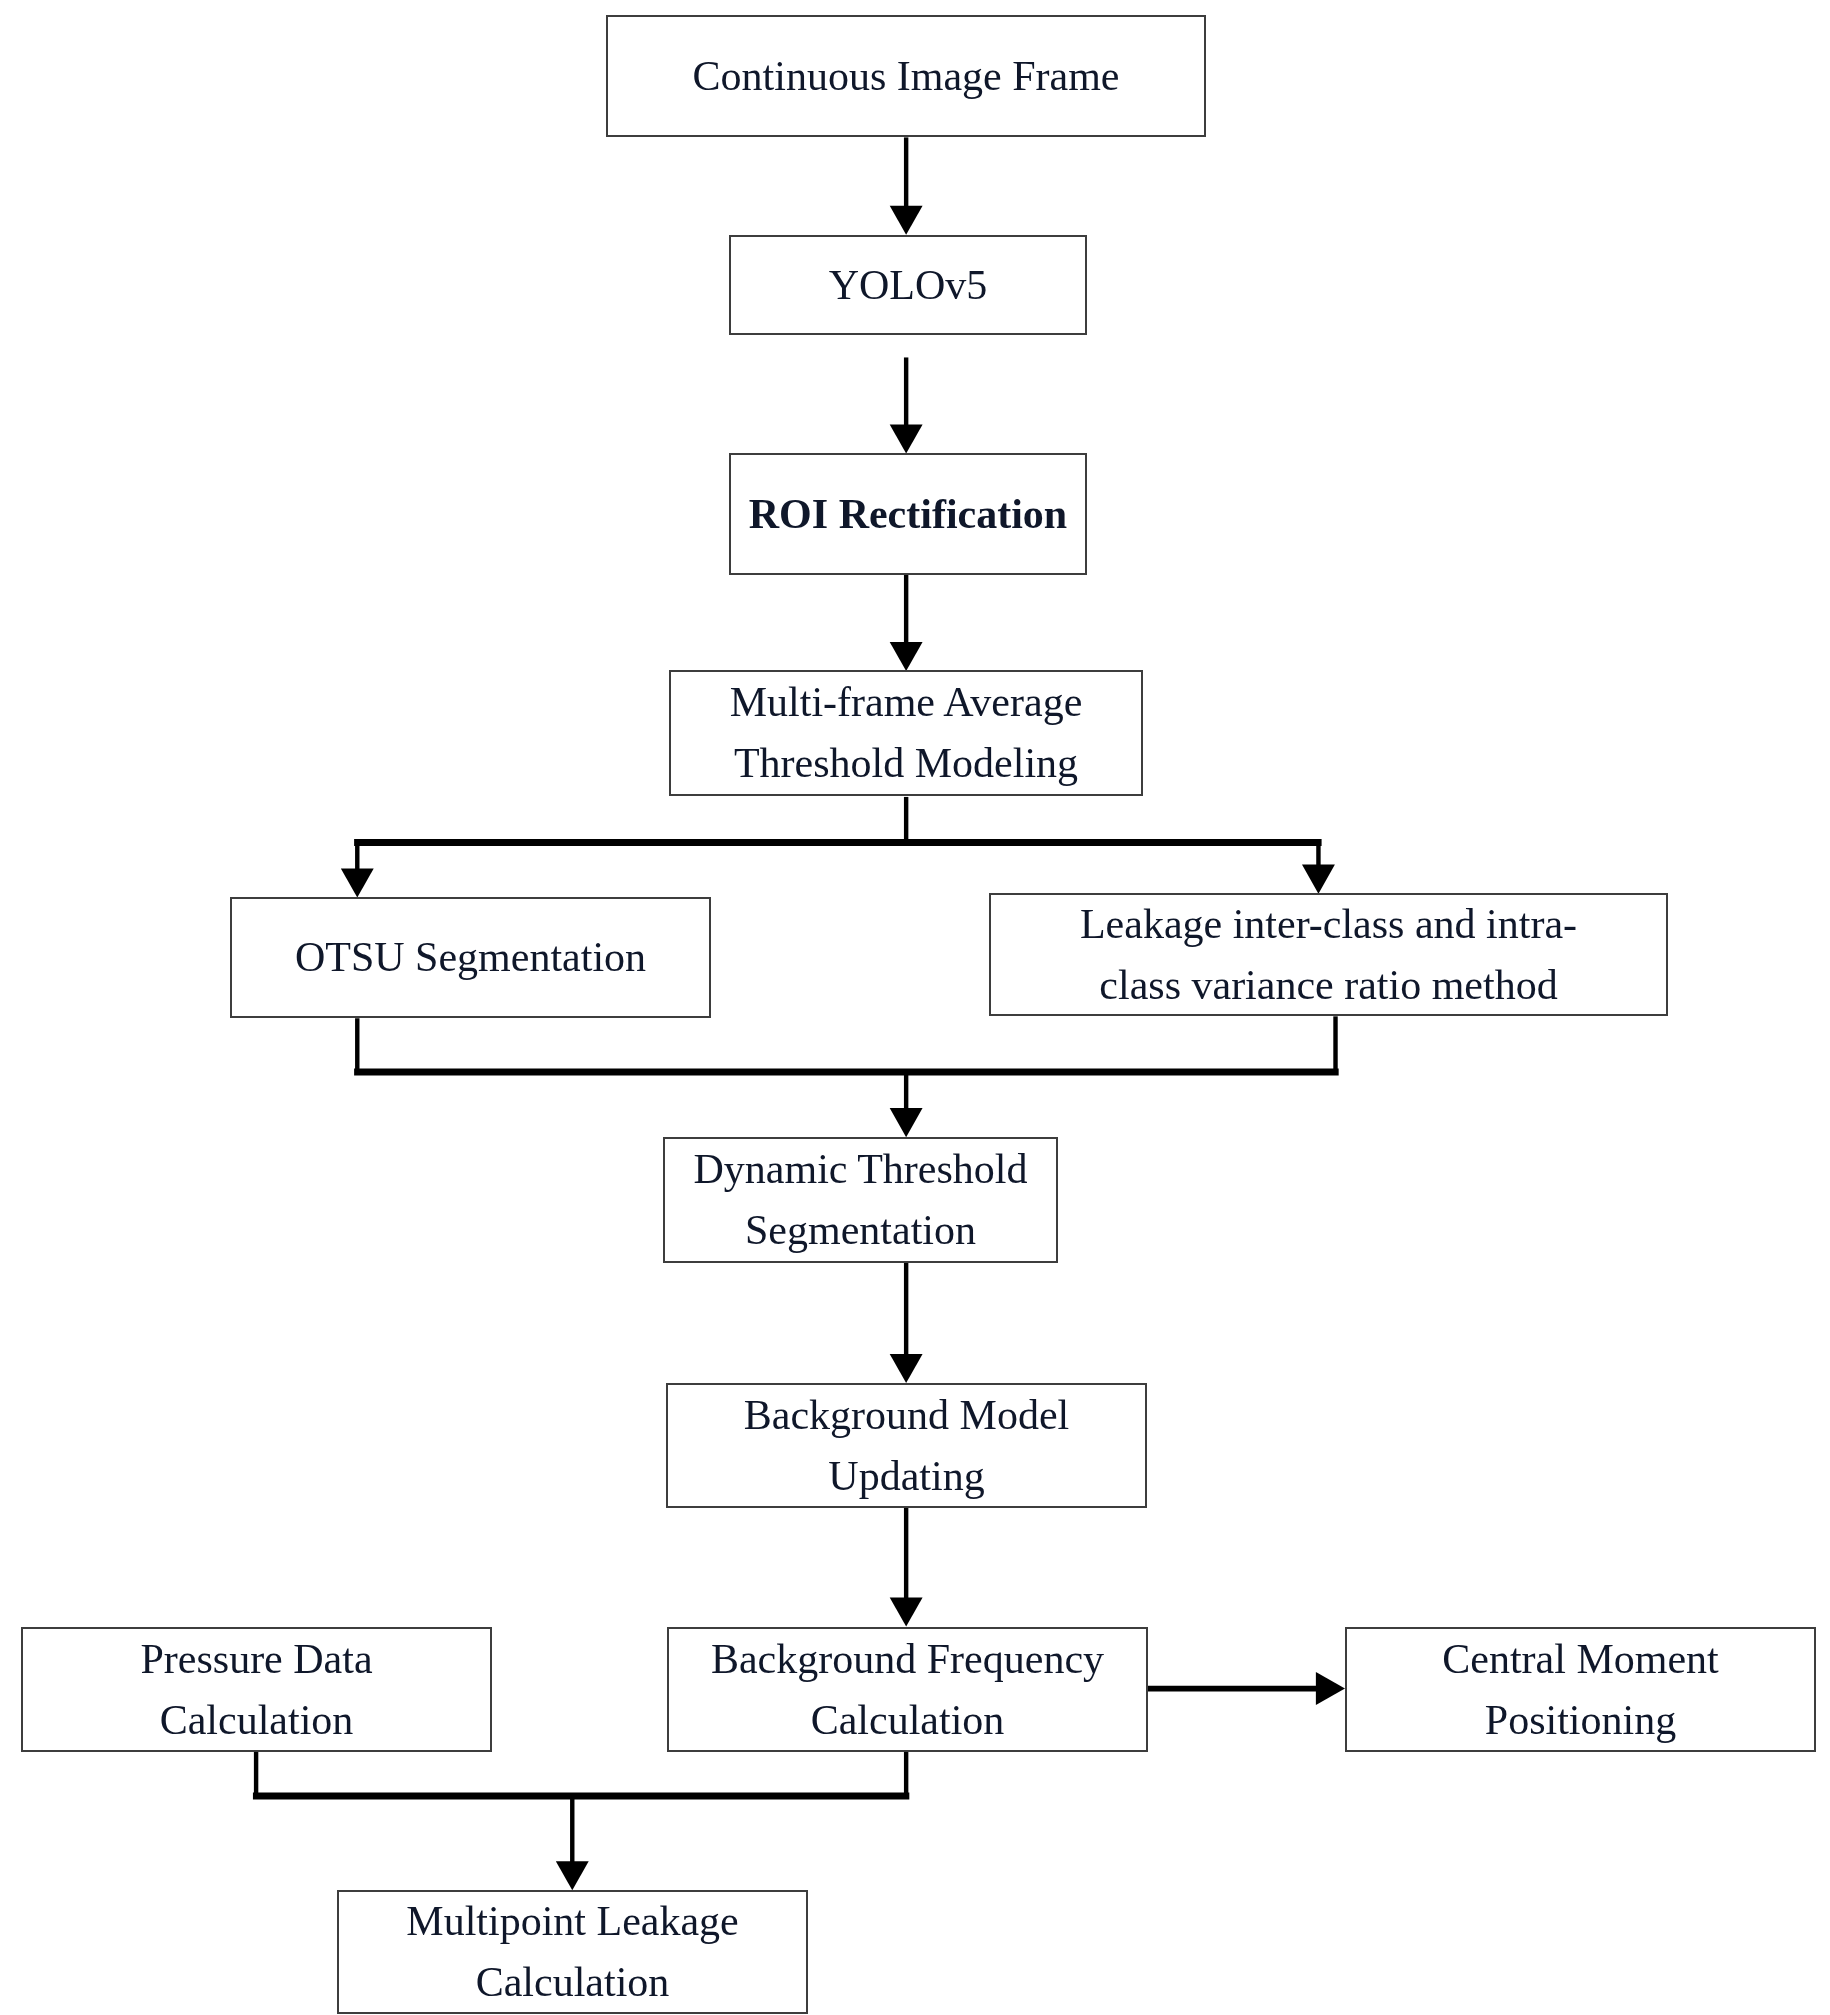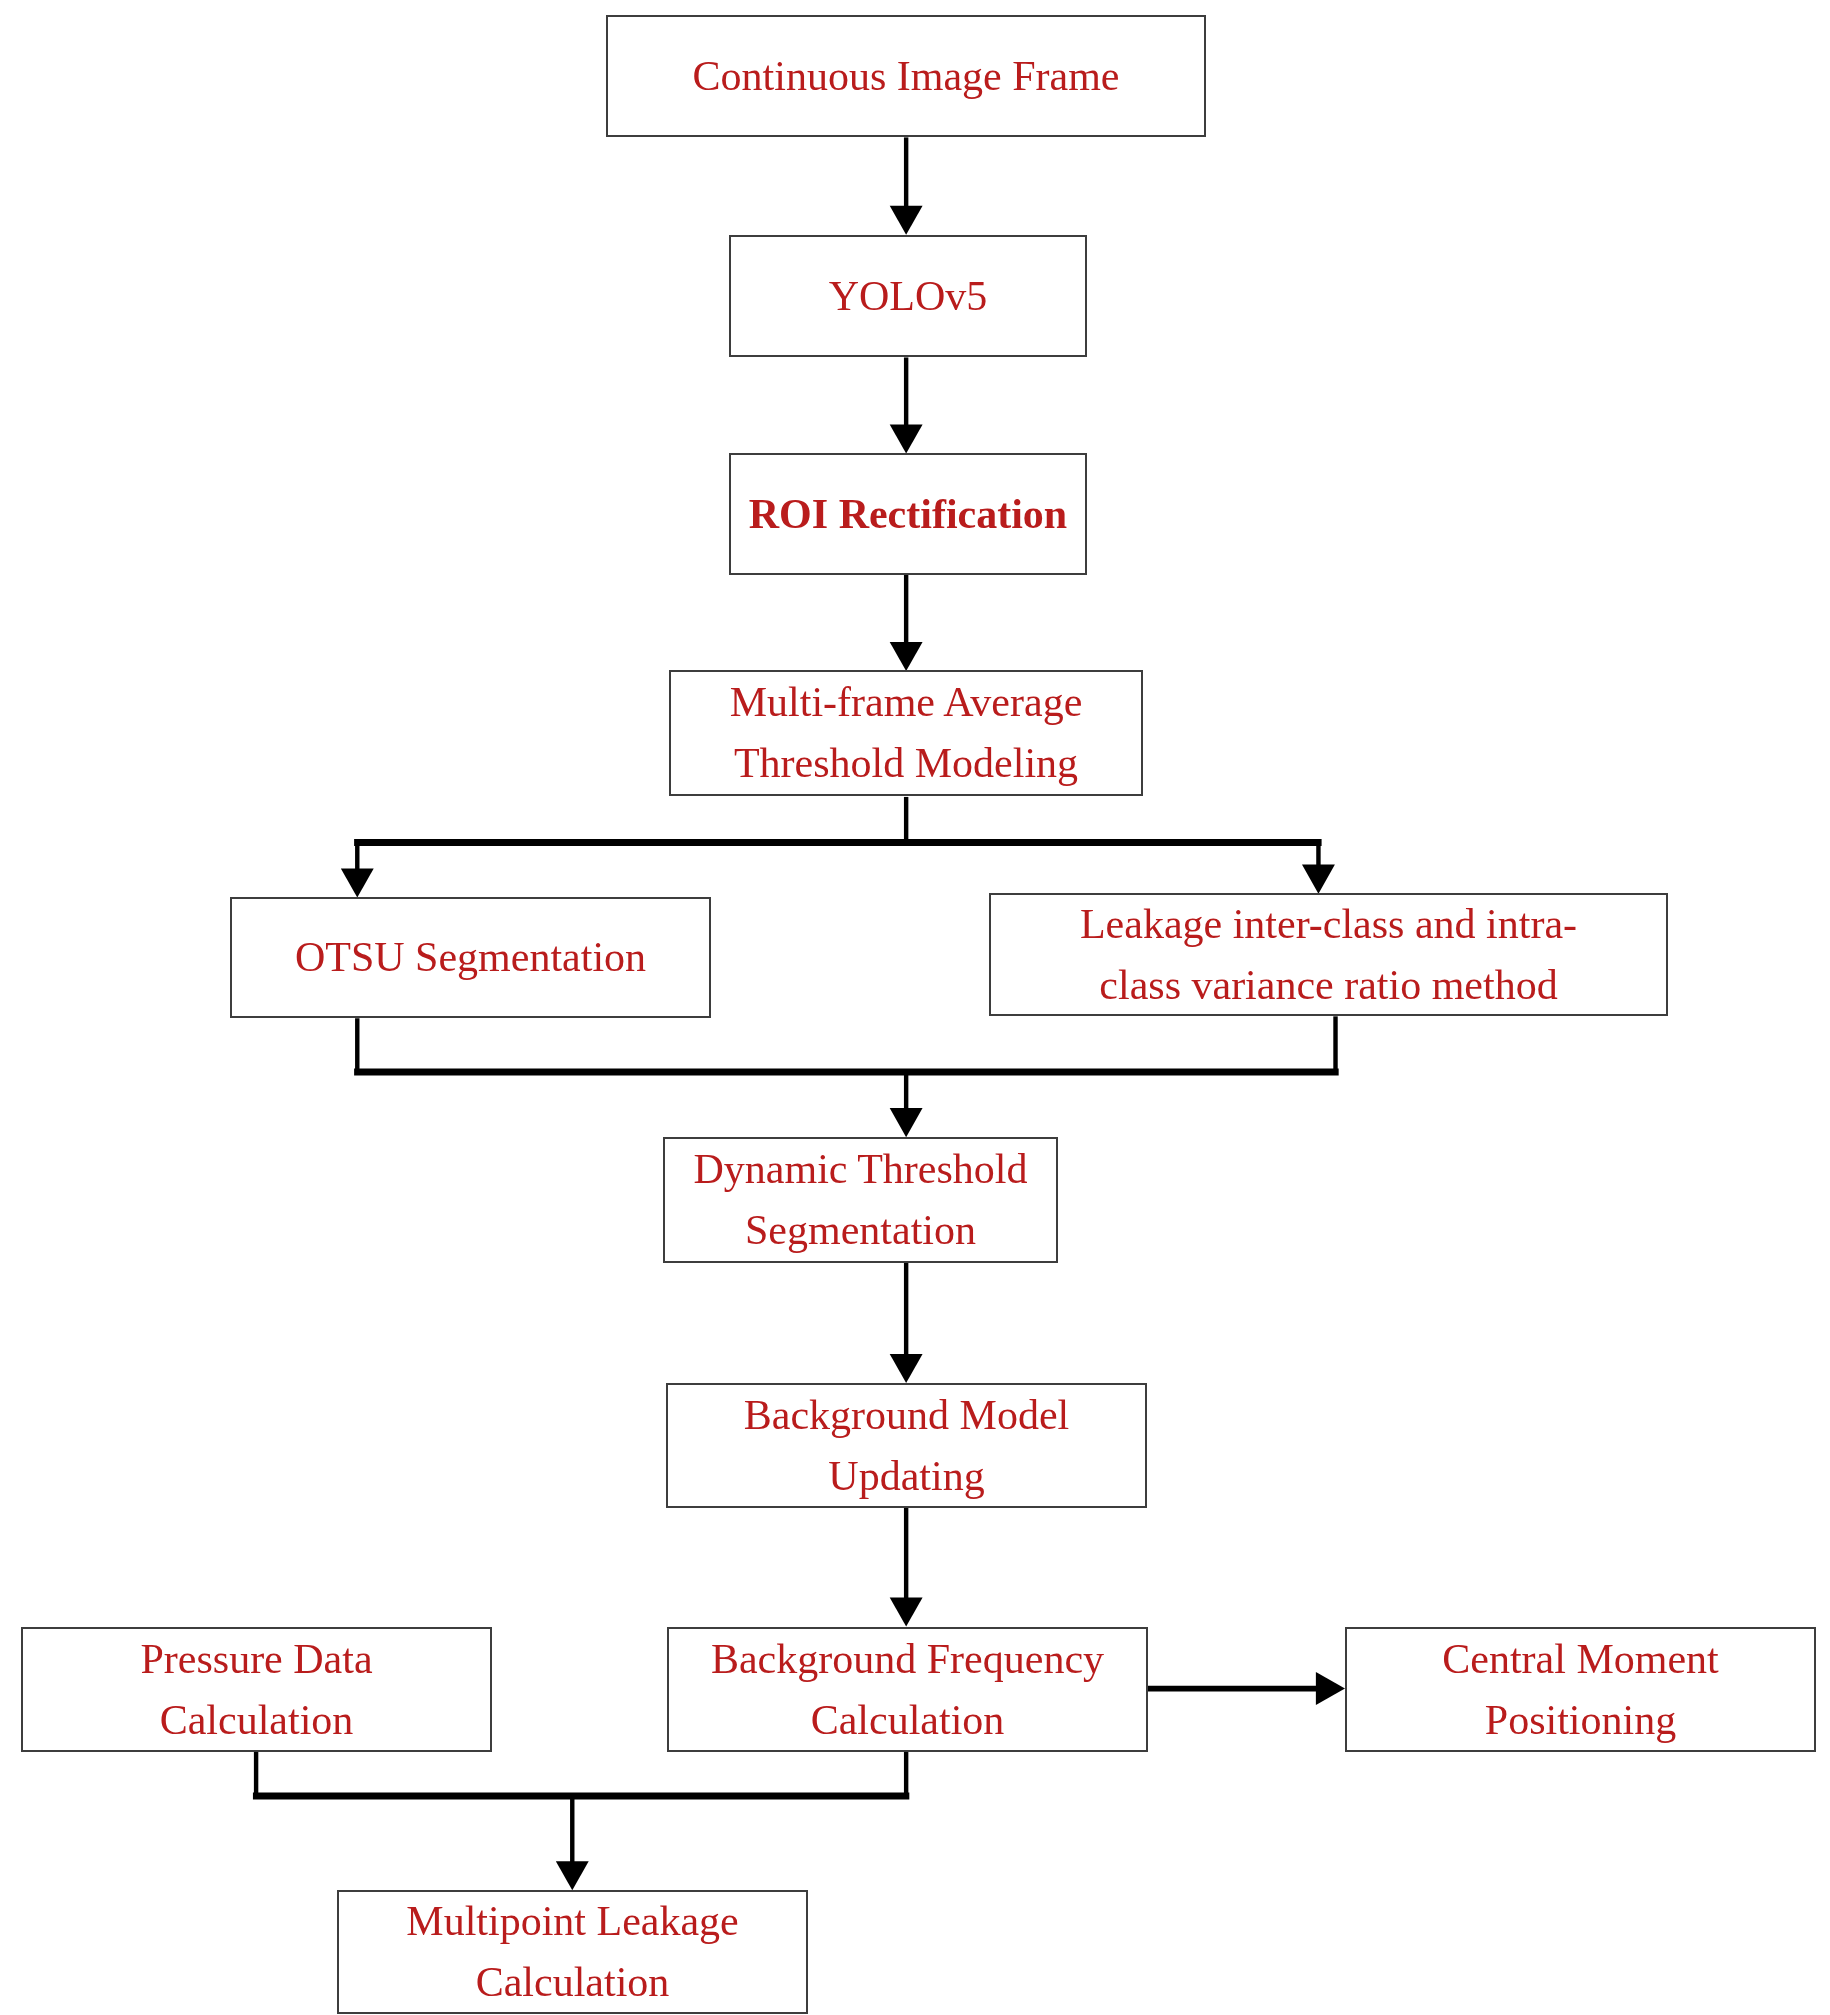--- a/index.html
+++ b/index.html
@@ -23,21 +23,21 @@
   .node{
     position:absolute;
     box-sizing:border-box;
     background:#ffffff;
     border:2.5px solid #3d3d3d;
     display:flex;
     flex-direction:column;
     align-items:center;
     justify-content:center;
     text-align:center;
-    color:#b91c1c;
+    color:#0f172a;
     font-size:42px;
     line-height:61px;
     white-space:nowrap;
   }
 </style>
 </head>
 <body>
 
 <div class="canvas">
 
@@ -96,21 +96,21 @@
       <line class="thick" x1="400" y1="2840" x2="1438" y2="2840"></line>
       <line class="shaft" x1="905" y1="2840" x2="905" y2="2946"></line>
       <polygon points="879,2943 931,2943 905,2989"></polygon>
     </g>
   </svg>
 
   <div class="node" style="left:606px;top:15px;width:600px;height:122px;">
     <span>Continuous Image Frame</span>
   </div>
 
-  <div class="node" style="left:729px;top:235px;width:358px;height:122px;">
+  <div class="node" style="left:729px;top:235px;width:358px;height:100px;">
     <span>YOLOv5</span>
   </div>
 
   <div class="node" style="left:729px;top:453px;width:358px;height:122px;font-weight:bold;">
     <span>ROI Rectification</span>
   </div>
 
   <div class="node" style="left:669px;top:670px;width:474px;height:126px;">
     <span>Multi-frame Average</span>
     <span>Threshold Modeling</span>

